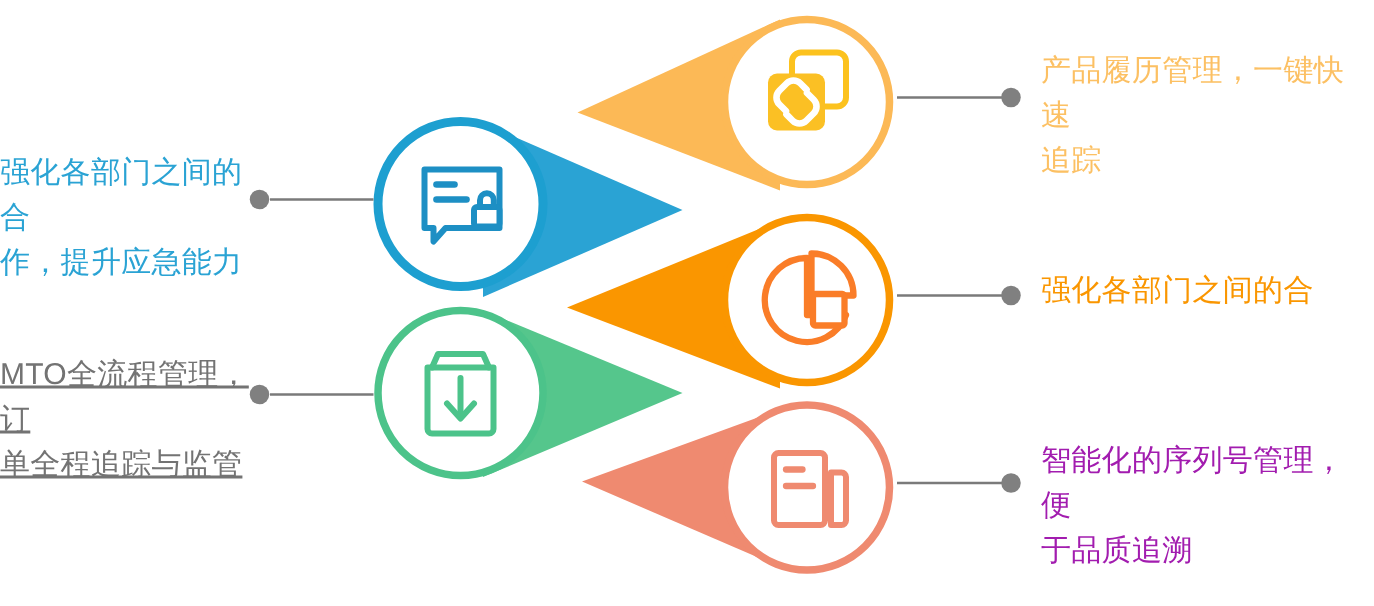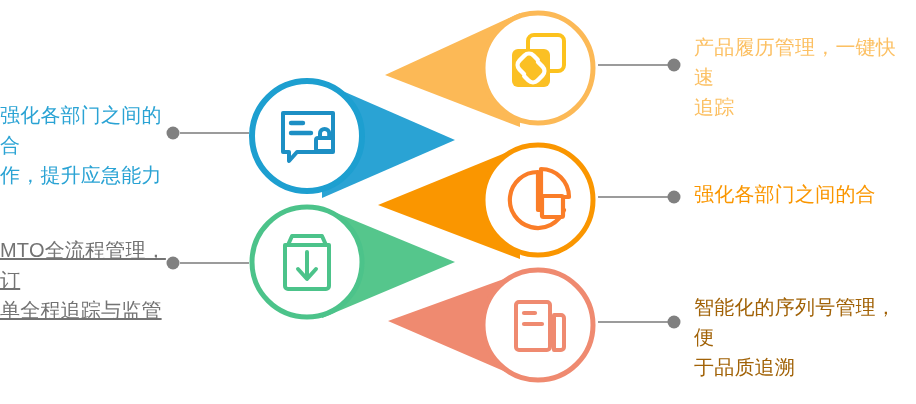--- a/index.html
+++ b/index.html
@@ -39,21 +39,21 @@
   }
   .caption.right {
     text-align: left;
     width: 222px;
     left: 694px;
   }
   #cap-collab  { top: 100px; color: #2aa3d4; }
   #cap-mto     { top: 235px; color: #737373; text-decoration: underline; }
   #cap-trace   { top: 32px;  color: #fcc063; }
   #cap-custom  { top: 179px; color: #fa9600; }
-  #cap-serial  { top: 292px; color: #a16207; }
+  #cap-serial  { top: 292px; color: #a21caf; }
 </style>
 </head>
 <body>
 
 <div id="infographic">
 
   <svg class="stage" viewBox="0 0 916 404">
 
     <g>
       <path fill="#fcb956" d="M 385 75 L 520 13 L 520 127 Z"></path>

